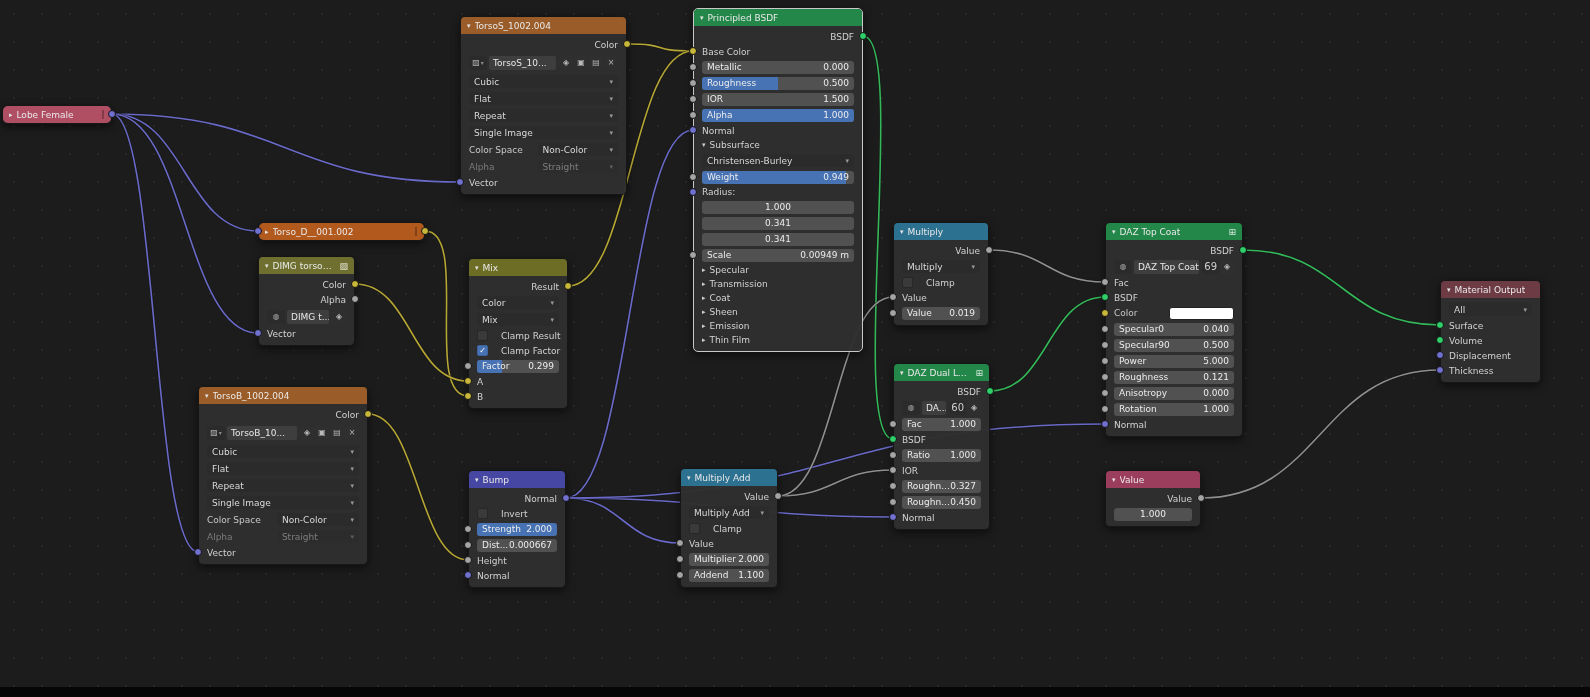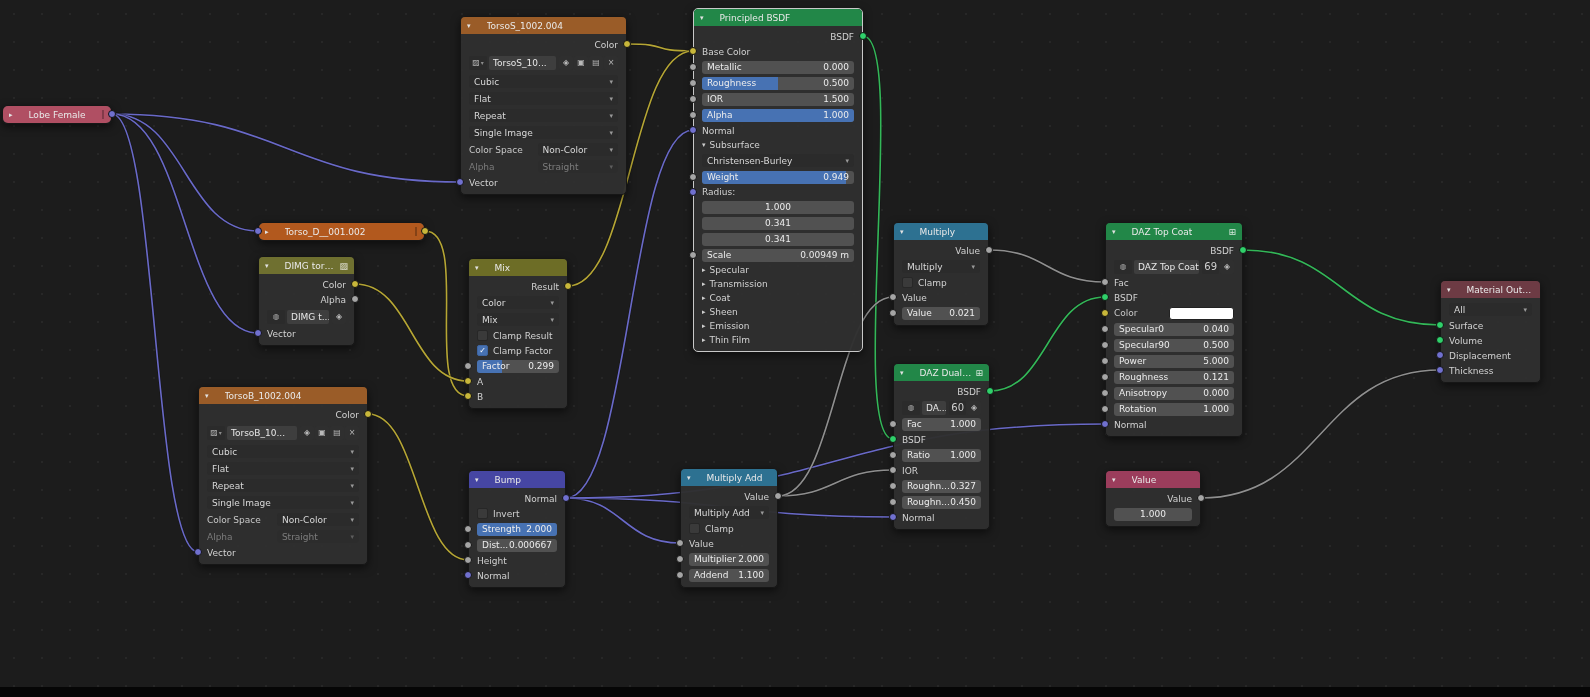--- a/index.html
+++ b/index.html
@@ -16,30 +16,30 @@
   #bottom-bar { position:absolute; left:0; bottom:0; width:100%; height:10px; background:#060606; z-index:3; }
 
   .node { position:absolute; background:rgba(48,48,48,.97); border:1px solid #161616;
           border-radius:5px; box-shadow:0 3px 9px rgba(0,0,0,.55); }
   .node.active { border-color:#c8c8c8; }
   .node.collapsed { height:19px; }
   .nheader { height:17px; display:flex; align-items:center; gap:4px; padding:0 6px;
              border-radius:4px 4px 0 0; color:#e9e9e9; white-space:nowrap; overflow:hidden; }
   .node.collapsed .nheader { border-radius:5px; height:17px; }
   .arr { font-size:7px; color:#e2e2e2; flex:0 0 auto; }
-  .ntitle { font-size:9px; overflow:hidden; text-overflow:ellipsis;margin-left:12px; }
+  .ntitle { font-size:9px; overflow:hidden; text-overflow:ellipsis; }
   .hicon { margin-left:auto; font-size:9px; color:rgba(255,255,255,.8); }
   .bars { margin-left:auto; font-size:8px; color:rgba(0,0,0,.4); }
 
   .nbody { padding:3px 0 4px; }
   .row { position:relative; display:flex; align-items:center; padding:0 8px; }
   .r-out,.r-in { height:15px; }
   .r-num,.r-vec,.r-color { height:16px; }
   .r-drop { height:17px; }
-  .r-check { height:15px; }
+  .r-check { height:15px;gap:8px; }
   .r-sec,.r-lbl { height:14px; }
   .r-img { height:21px; }
   .r-grp { height:17px; }
   .r-imgsel { height:19px; }
   .r-out { justify-content:flex-end; }
   .lbl { color:#d2d2d2; white-space:nowrap; }
 
   .sock { position:absolute; width:8px; height:8px; border-radius:50%;
           border:1px solid #121212; top:50%; margin-top:-4.5px; z-index:4; }
   .sock.left { left:-5px; } .sock.right { right:-5px; }
@@ -588,21 +588,21 @@
             <span class="chk"></span>
             <span class="lbl">Clamp</span>
           </div>
           <div class="row r-in">
             <span class="lbl">Value</span>
             <span class="sock left" style="background: rgb(165, 165, 165);"></span>
           </div>
           <div class="row r-num">
             <div class="field">
               <span class="fl">Value</span>
-              <span class="fv">0.021</span>
+              <span class="fv">0.019</span>
             </div>
             <span class="sock left" style="background: rgb(165, 165, 165);"></span>
           </div>
         </div>
       </div>
       <div class="node" style="left: 893px; top: 363px; width: 97px;">
         <div class="nheader" style="background: rgb(34, 135, 72);">
           <span class="arr">▾</span>
           <span class="ntitle">DAZ Dual Lobe</span>
           <span class="hicon">⊞</span>

